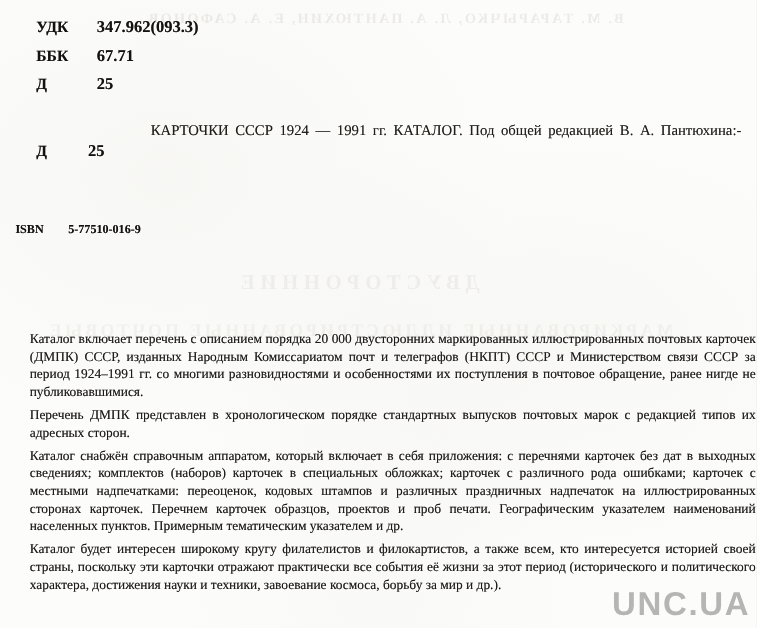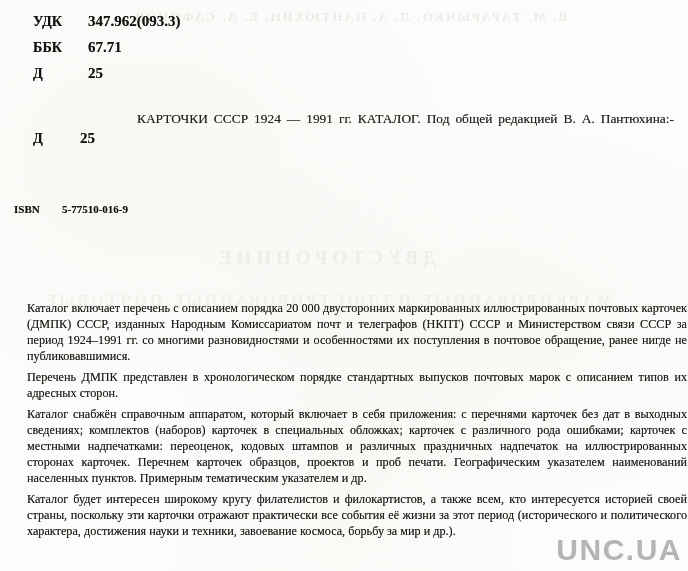--- a/index.html
+++ b/index.html
@@ -11,21 +11,21 @@
     background:
       radial-gradient(ellipse at 22% 28%, rgba(175,170,158,.06), transparent 42%),
       radial-gradient(ellipse at 72% 55%, rgba(175,170,158,.05), transparent 46%),
       radial-gradient(ellipse at 50% 90%, rgba(175,170,158,.04), transparent 40%),
       #fcfcfa;
     font-family:"Liberation Serif", serif;
     color:#1d1b19;
   }
   
   .codes{position:absolute;left:33px;top:8px;}
-  .code-row{display:flex;height:26px;align-items:center;}
+  .code-row{display:flex;height:26px;align-items:flex-end;}
   .clbl{display:inline-block;width:55px;font-weight:700;font-size:14.2px;color:#141210;
         text-shadow:0 0 .5px rgba(30,25,20,.55);}
   .cval{font-weight:700;font-size:15px;color:#141210;text-shadow:0 0 .5px rgba(30,25,20,.55);}
   
   .entry-index{position:absolute;left:33px;top:130px;display:flex;font-weight:700;
         font-size:14.2px;color:#141210;text-shadow:0 0 .5px rgba(30,25,20,.55);}
   .entry-index .clbl{width:47px;}
   .entry-text{position:absolute;left:137px;top:109px;width:537px;font-size:13.4px;
         line-height:20.6px;color:#201d1a;text-shadow:0 0 .5px rgba(35,30,25,.5);}
   .entry-line{white-space:normal;}
@@ -81,20 +81,20 @@
     <div class="entry-line just">КАРТОЧКИ СССР 1924 — 1991 гг. КАТАЛОГ. Под общей редакцией В. А. Пантюхина:-</div>
   </div>
 
   <div class="isbn-row">
     <span class="ilbl">ISBN</span>
     <span class="ival">5-77510-016-9</span>
   </div>
 
   <div class="annotation">
       <p class="para">Каталог включает перечень с описанием порядка 20 000 двусторонних маркированных иллюстрированных почтовых карточек (ДМПК) СССР, изданных Народным Комиссариатом почт и телеграфов (НКПТ) СССР и Министерством связи СССР за период 1924–1991 гг. со многими разновидностями и особенностями их поступления в почтовое обращение, ранее нигде не публиковавшимися.</p>
-      <p class="para">Перечень ДМПК представлен в хронологическом порядке стандартных выпусков почтовых марок с описанием типов их адресных сторон.</p>
+      <p class="para">Перечень ДМПК представлен в хронологическом порядке стандартных выпусков почтовых марок с редакцией типов их адресных сторон.</p>
       <p class="para">Каталог снабжён справочным аппаратом, который включает в себя приложения: с перечнями карточек без дат в выходных сведениях; комплектов (наборов) карточек в специальных обложках; карточек с различного рода ошибками; карточек с местными надпечатками: переоценок, кодовых штампов и различных праздничных надпечаток на иллюстрированных сторонах карточек. Перечнем карточек образцов, проектов и проб печати. Географическим указателем наименований населенных пунктов. Примерным тематическим указателем и др.</p>
       <p class="para">Каталог будет интересен широкому кругу филателистов и филокартистов, а также всем, кто интересуется историей своей страны, поскольку эти карточки отражают практически все события её жизни за этот период (исторического и политического характера, достижения науки и техники, завоевание космоса, борьбу за мир и др.).</p>
     </div>
 
   <div class="watermark" style="color: rgb(181, 181, 181);">UNC.UA</div>
 
 </div>
 
 </body></html>

